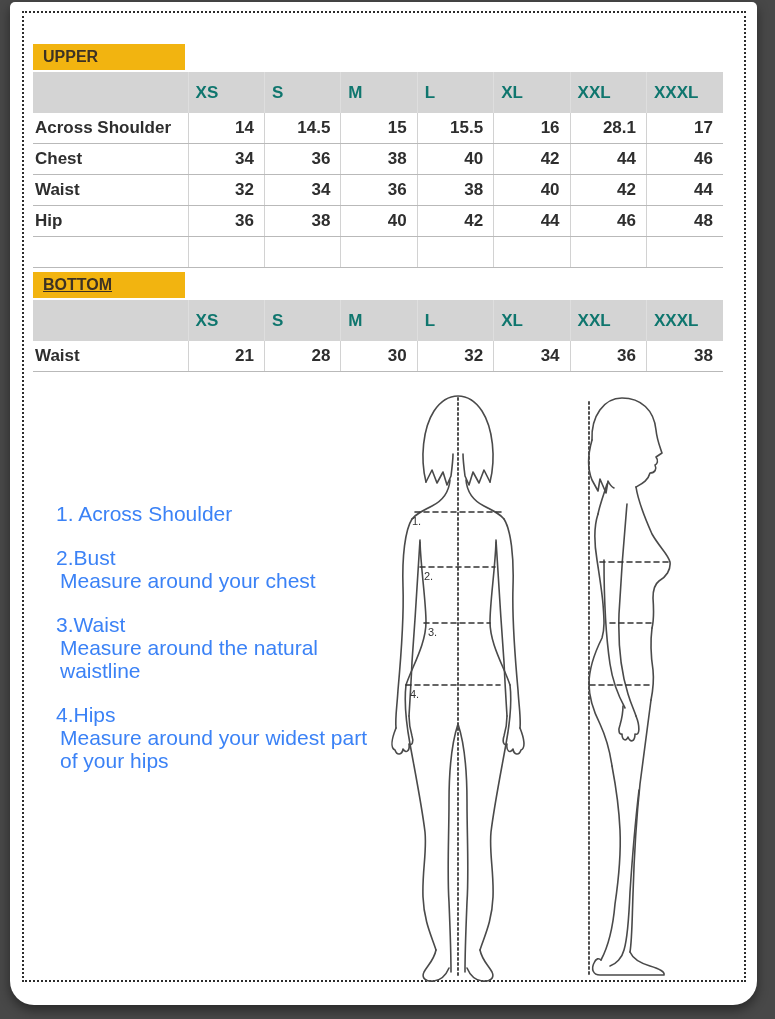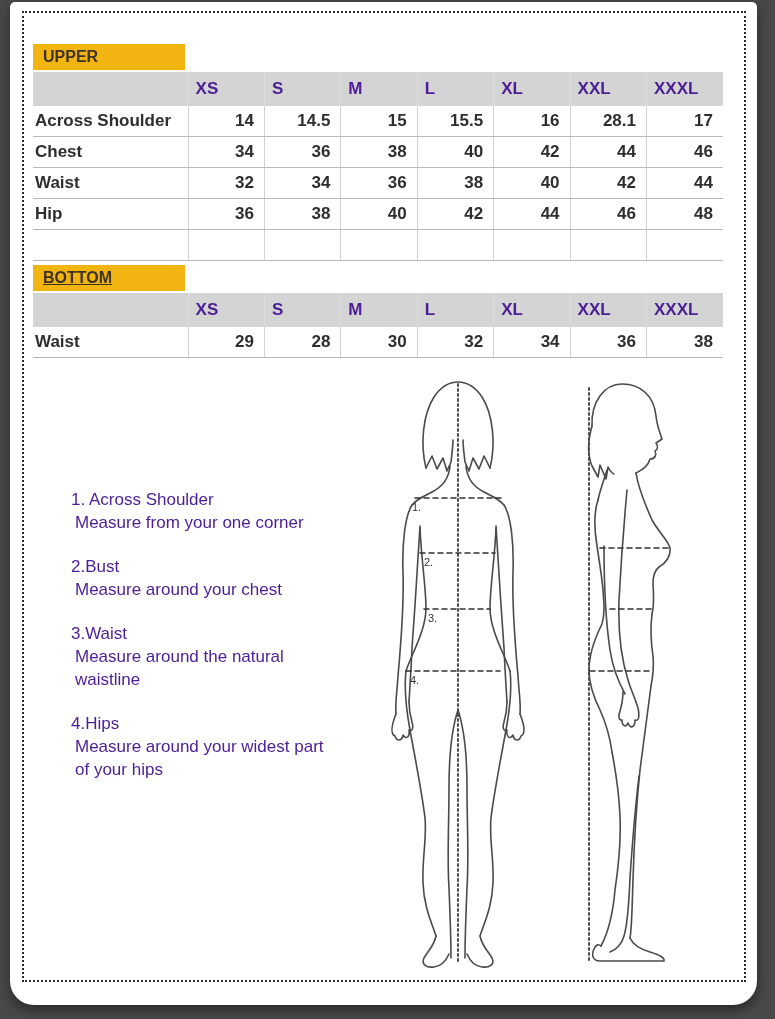--- a/index.html
+++ b/index.html
@@ -26,37 +26,37 @@
     background:#F2B410;color:#3d3224;
     font-size:16px;font-weight:bold;line-height:20px;
   }
   table.size-table{
     border-collapse:collapse;table-layout:fixed;width:690px;margin-top:2px;
     font-size:17px;font-weight:bold;color:#2e2e2e;
   }
   table.size-table col.c-label{width:155px;}
   table.size-table col.c-size{width:76.4px;}
   table.size-table th{
-    background:#d4d4d4;height:34px;text-align:left;
-    padding:0 0 0 7px;font-size:17px;font-weight:bold;color:#4c1d95;
+    background:#d4d4d4;height:41px;text-align:left;
+    padding:0 0 0 7px;font-size:17px;font-weight:bold;color:#0f766e;
     border-left:1px solid #dedede;
   }
   table.size-table th:first-child{border-left:none;}
   table.size-table td{
     height:30px;background:#fff;text-align:right;padding:0 10px 0 0;
     border-bottom:1px solid #b9b9b9;border-left:1px solid #d2d2d2;margin-top:24px;
   }
   table.size-table td.rowlabel{
     text-align:left;padding:0 0 0 2px;border-left:none;
   }
   .bottom-gap{margin-top:4px;text-decoration:underline;}
   .lower{position:relative;height:612px;}
   .instructions{
-    position:absolute;left:38px;top:130px;width:330px;
-    font-size:17px;color:#4c1d95;line-height:23px;
+    position:absolute;left:23px;top:130px;width:330px;
+    font-size:21px;color:#3b82f6;line-height:23px;
   }
   .instr-block{margin:0 0 21px 0;}
   .instr-line{padding-left:4px;}
   .figures{position:absolute;left:355px;top:20px;width:348px;height:608px;}
   .figures path{fill:none;stroke:#4a4a4a;stroke-width:1.6;stroke-linecap:round;stroke-linejoin:round;}
   .figures .dash{stroke:#333;stroke-width:1.6;stroke-dasharray:5 4;}
   .figures .dots{stroke:#3a3a3a;stroke-width:1.8;stroke-dasharray:2 3;}
   .figures text{font-family:"Liberation Sans",sans-serif;font-size:11px;fill:#333;}
 </style>
 </head>
@@ -166,37 +166,36 @@
             <th>M</th>
             <th>L</th>
             <th>XL</th>
             <th>XXL</th>
             <th>XXXL</th>
           </tr>
         </thead>
         <tbody>
           <tr>
             <td class="rowlabel">Waist</td>
-            <td>29</td>
+            <td>21</td>
             <td>28</td>
             <td>30</td>
             <td>32</td>
             <td>34</td>
             <td>36</td>
             <td>38</td>
           </tr>
         </tbody>
       </table>
 
       <div class="lower">
 
         <div class="instructions">
           <div class="instr-block">
             <div>1. Across Shoulder</div>
-            <div class="instr-line">Measure from your one corner</div>
           </div>
           <div class="instr-block">
             <div>2.Bust</div>
             <div class="instr-line">Measure around your chest</div>
           </div>
           <div class="instr-block">
             <div>3.Waist</div>
             <div class="instr-line">Measure around the natural</div>
             <div class="instr-line">waistline</div>
           </div>

